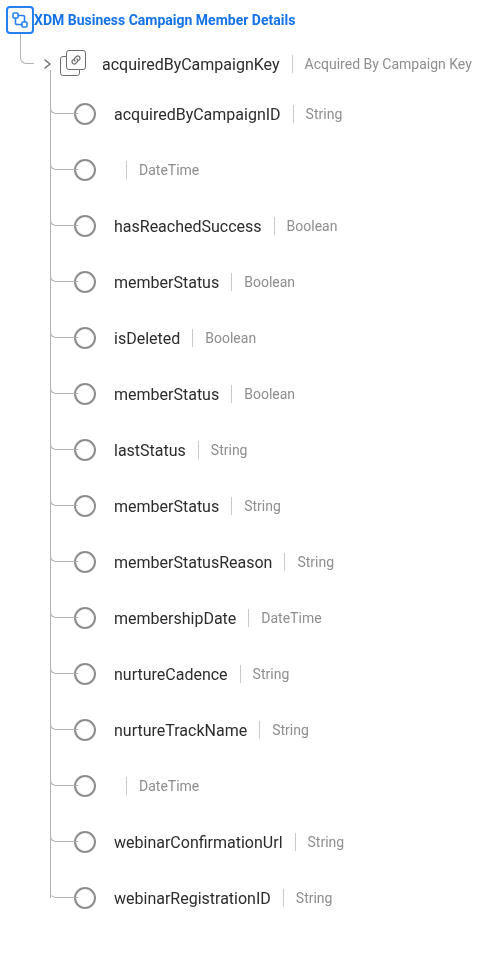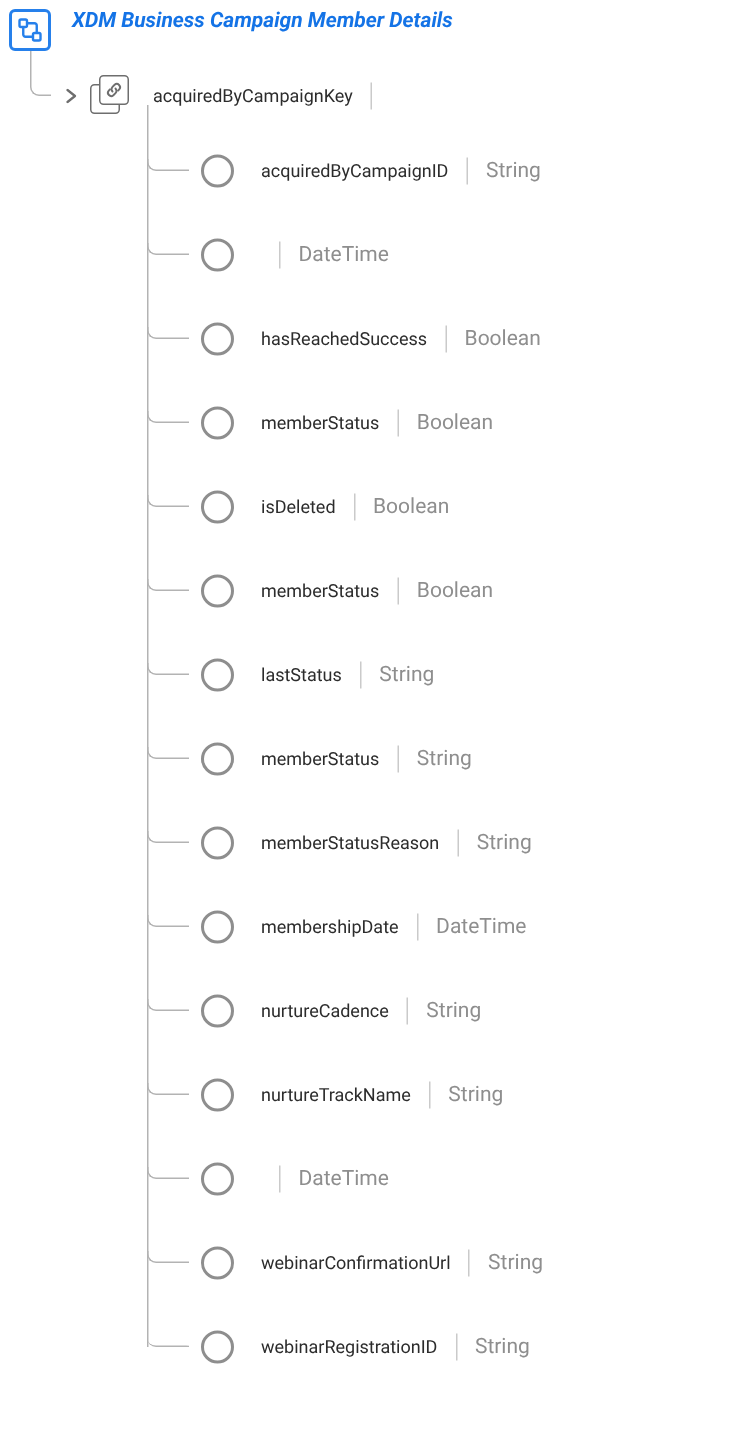--- a/index.html
+++ b/index.html
@@ -10,23 +10,22 @@
     body {
       font-family: -apple-system, BlinkMacSystemFont, "Segoe UI", Roboto, Helvetica, Arial, sans-serif;
       font-size: 14px;
       color: #2c2c2c;
       background: #fff;
       width: 501px;
       padding-top: 6px;
     }
     .root-row {
       display: flex;
-      gap: 14px;
+      align-items: center;
       padding: 0 0 0 6px;
-      font-style: italic;
     }
     .root-icon-box {
       width: 28px;
       height: 28px;
       border: 2px solid #2680eb;
       border-radius: 4px;
       display: flex;
       align-items: center;
       justify-content: center;
       flex-shrink: 0;
@@ -63,22 +62,21 @@
     }
     .nested-group {
       position: relative;
       margin-left: 30px;
     }
     .field-row {
       position: relative;
       display: flex;
       align-items: center;
       height: 56px;
-      padding-left: 36px;
-      margin-left: 48px;
+      padding-left: 24px;
     }
     .field-row .conn {
       position: absolute;
       left: 0;
       top: 0;
       width: 28px;
       height: 100%;
       pointer-events: none;
     }
     .field-row .conn .vline {
@@ -150,21 +148,21 @@
       width: 22px;
       height: 22px;
       border: 2px solid #8e8e8e;
       border-radius: 50%;
       background: #fff;
       flex-shrink: 0;
       margin-right: 18px;
     }
     .field-name {
       color: #2c2c2c;
-      font-size: 12px;
+      font-size: 16px;
       white-space: nowrap;
     }
     .divider {
       width: 1px;
       height: 18px;
       background: #cacaca;
       margin: 0 12px;
       flex-shrink: 0;
     }
     .field-type {
@@ -202,20 +200,21 @@
         <div class="back"></div>
         <div class="front">
           <svg width="12" height="12" viewBox="0 0 12 12">
             <path d="M5 7 a2.2 2.2 0 0 1 0-3.1 l1.4-1.4 a2.2 2.2 0 0 1 3.1 3.1 l-0.8 0.8" stroke="#6e6e6e" stroke-width="1.3" fill="none" stroke-linecap="round"></path>
             <path d="M7 5 a2.2 2.2 0 0 1 0 3.1 l-1.4 1.4 a2.2 2.2 0 0 1 -3.1-3.1 l0.8-0.8" stroke="#6e6e6e" stroke-width="1.3" fill="none" stroke-linecap="round"></path>
           </svg>
         </div>
       </div>
       <span class="field-name">acquiredByCampaignKey</span>
       <span class="divider"></span>
+      <span class="field-type">Acquired By Campaign Key</span>
     </div>
   </div>
 
   <div class="nested-group" id="nested-fields">
 
   <div class="field-row first">
         <div class="conn">
           <div class="vline"></div>
           <div class="elbow"></div>
         </div>

